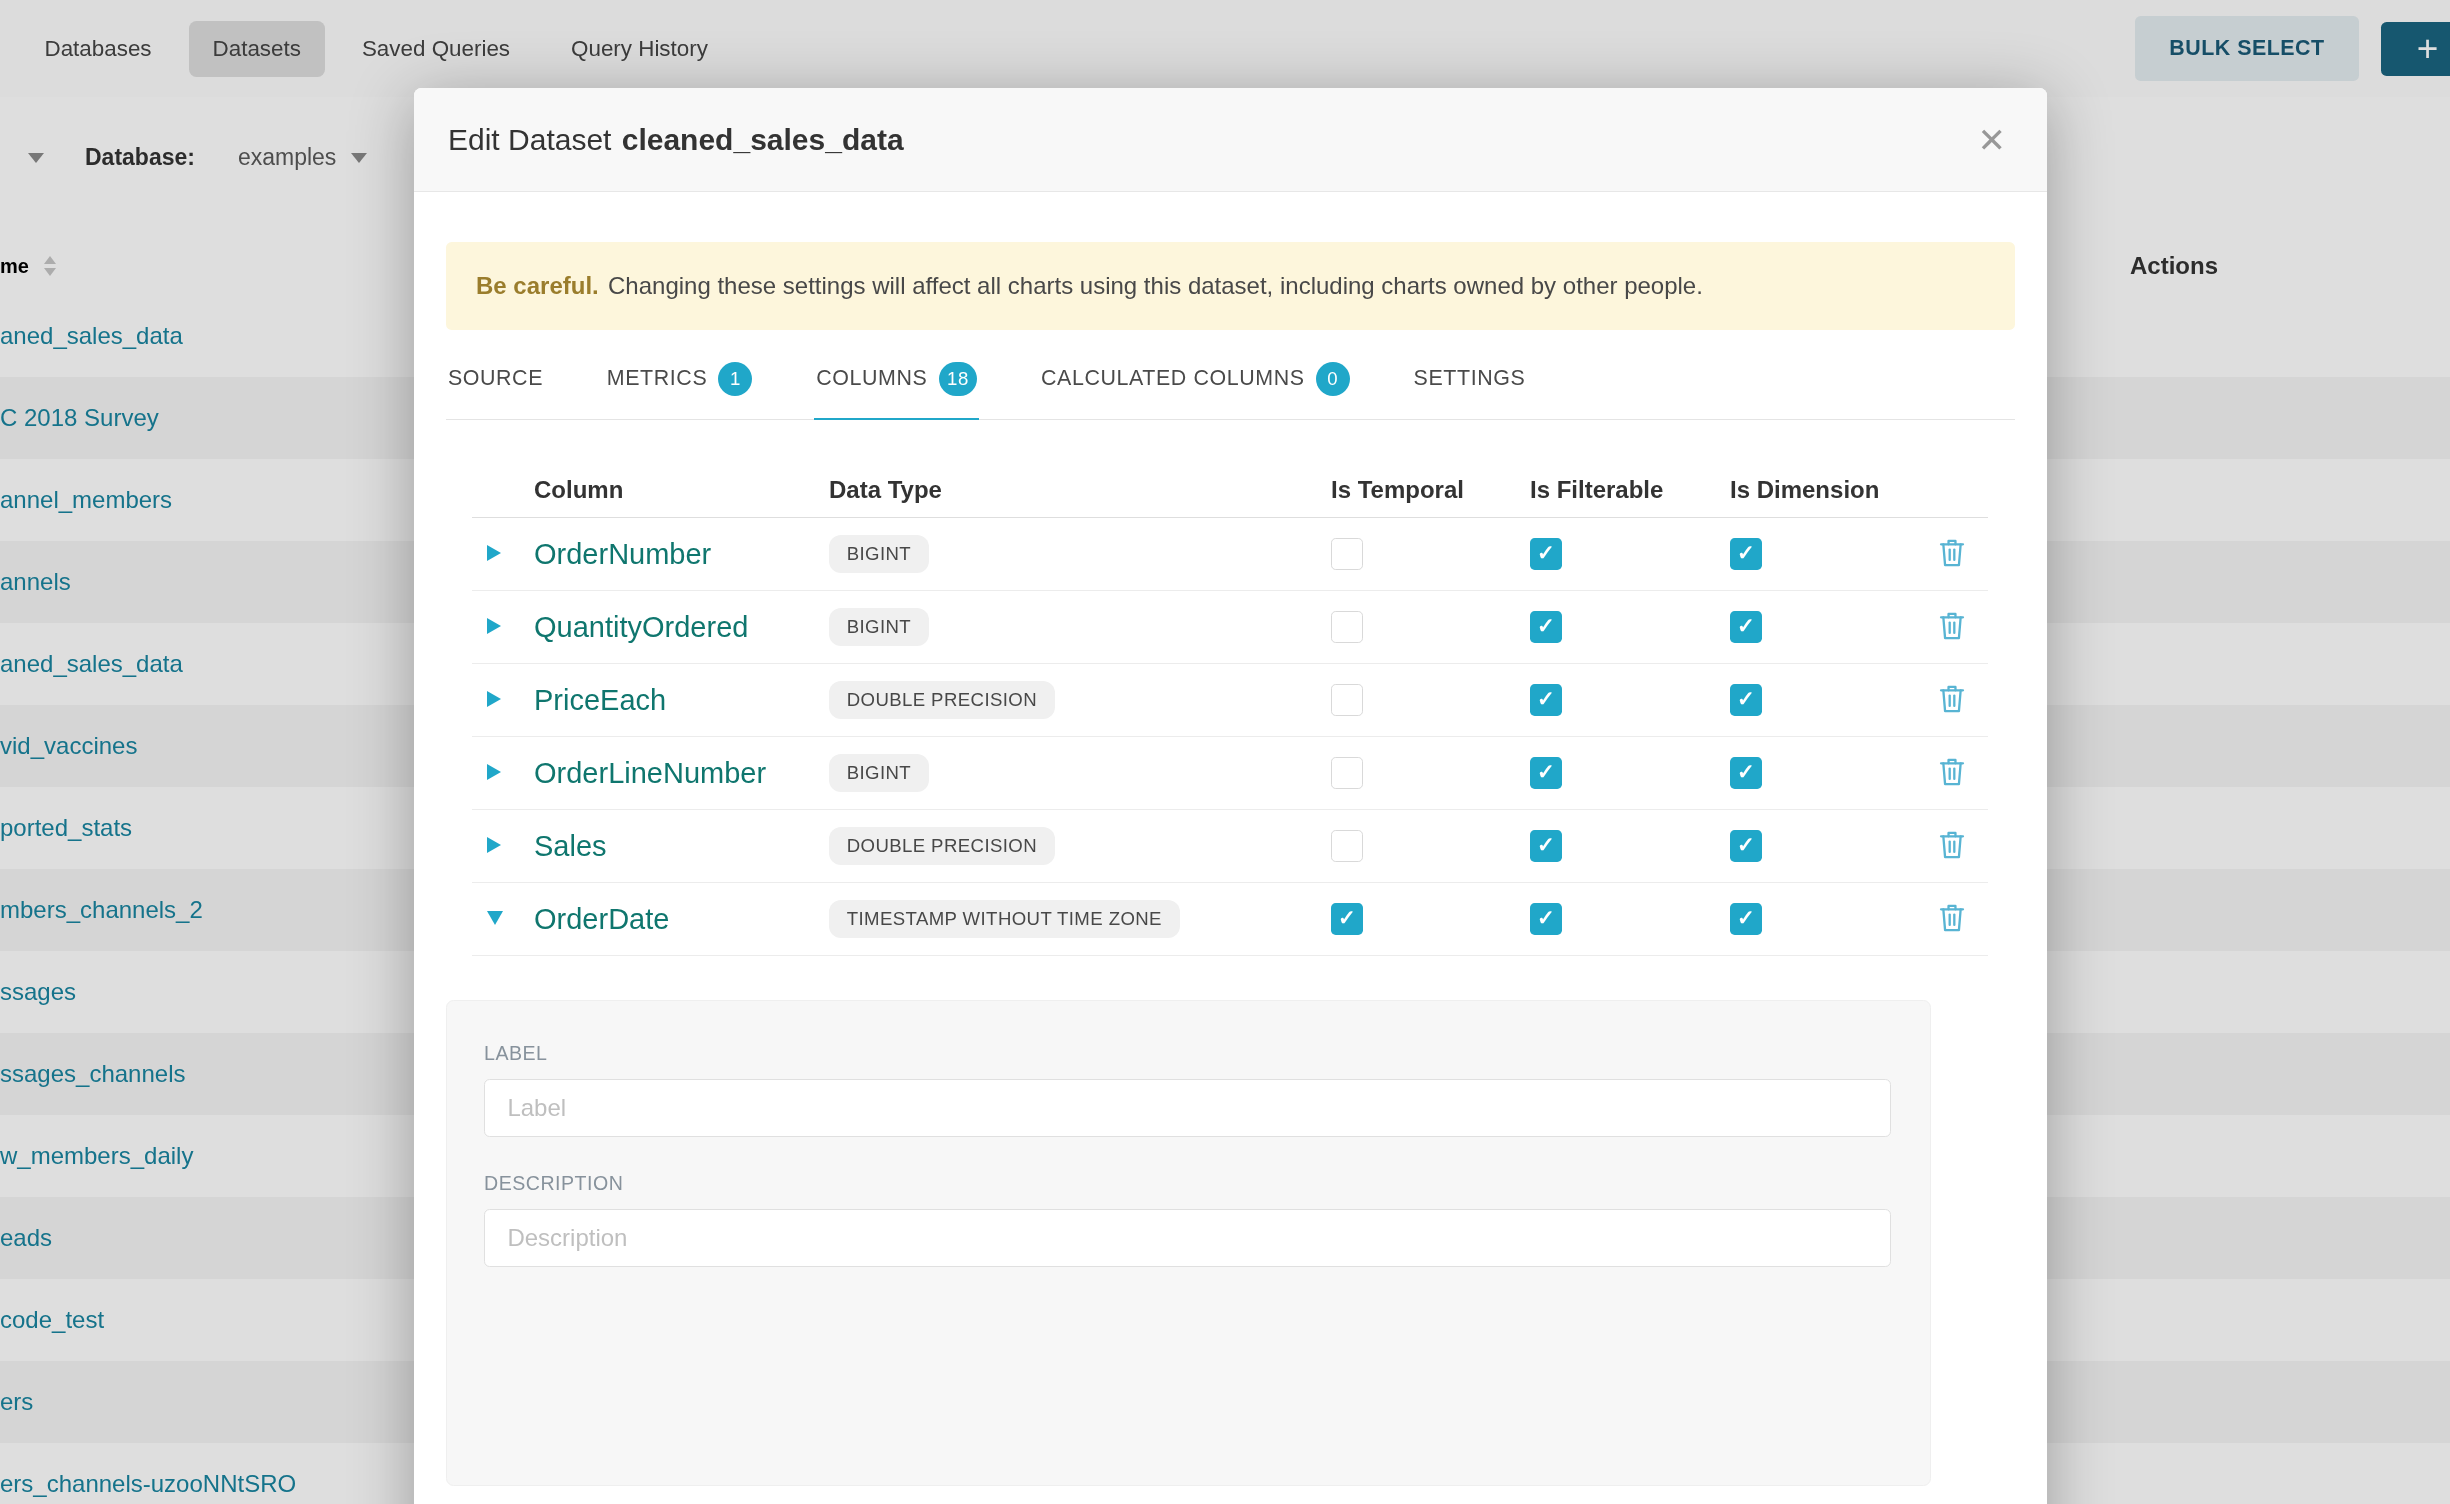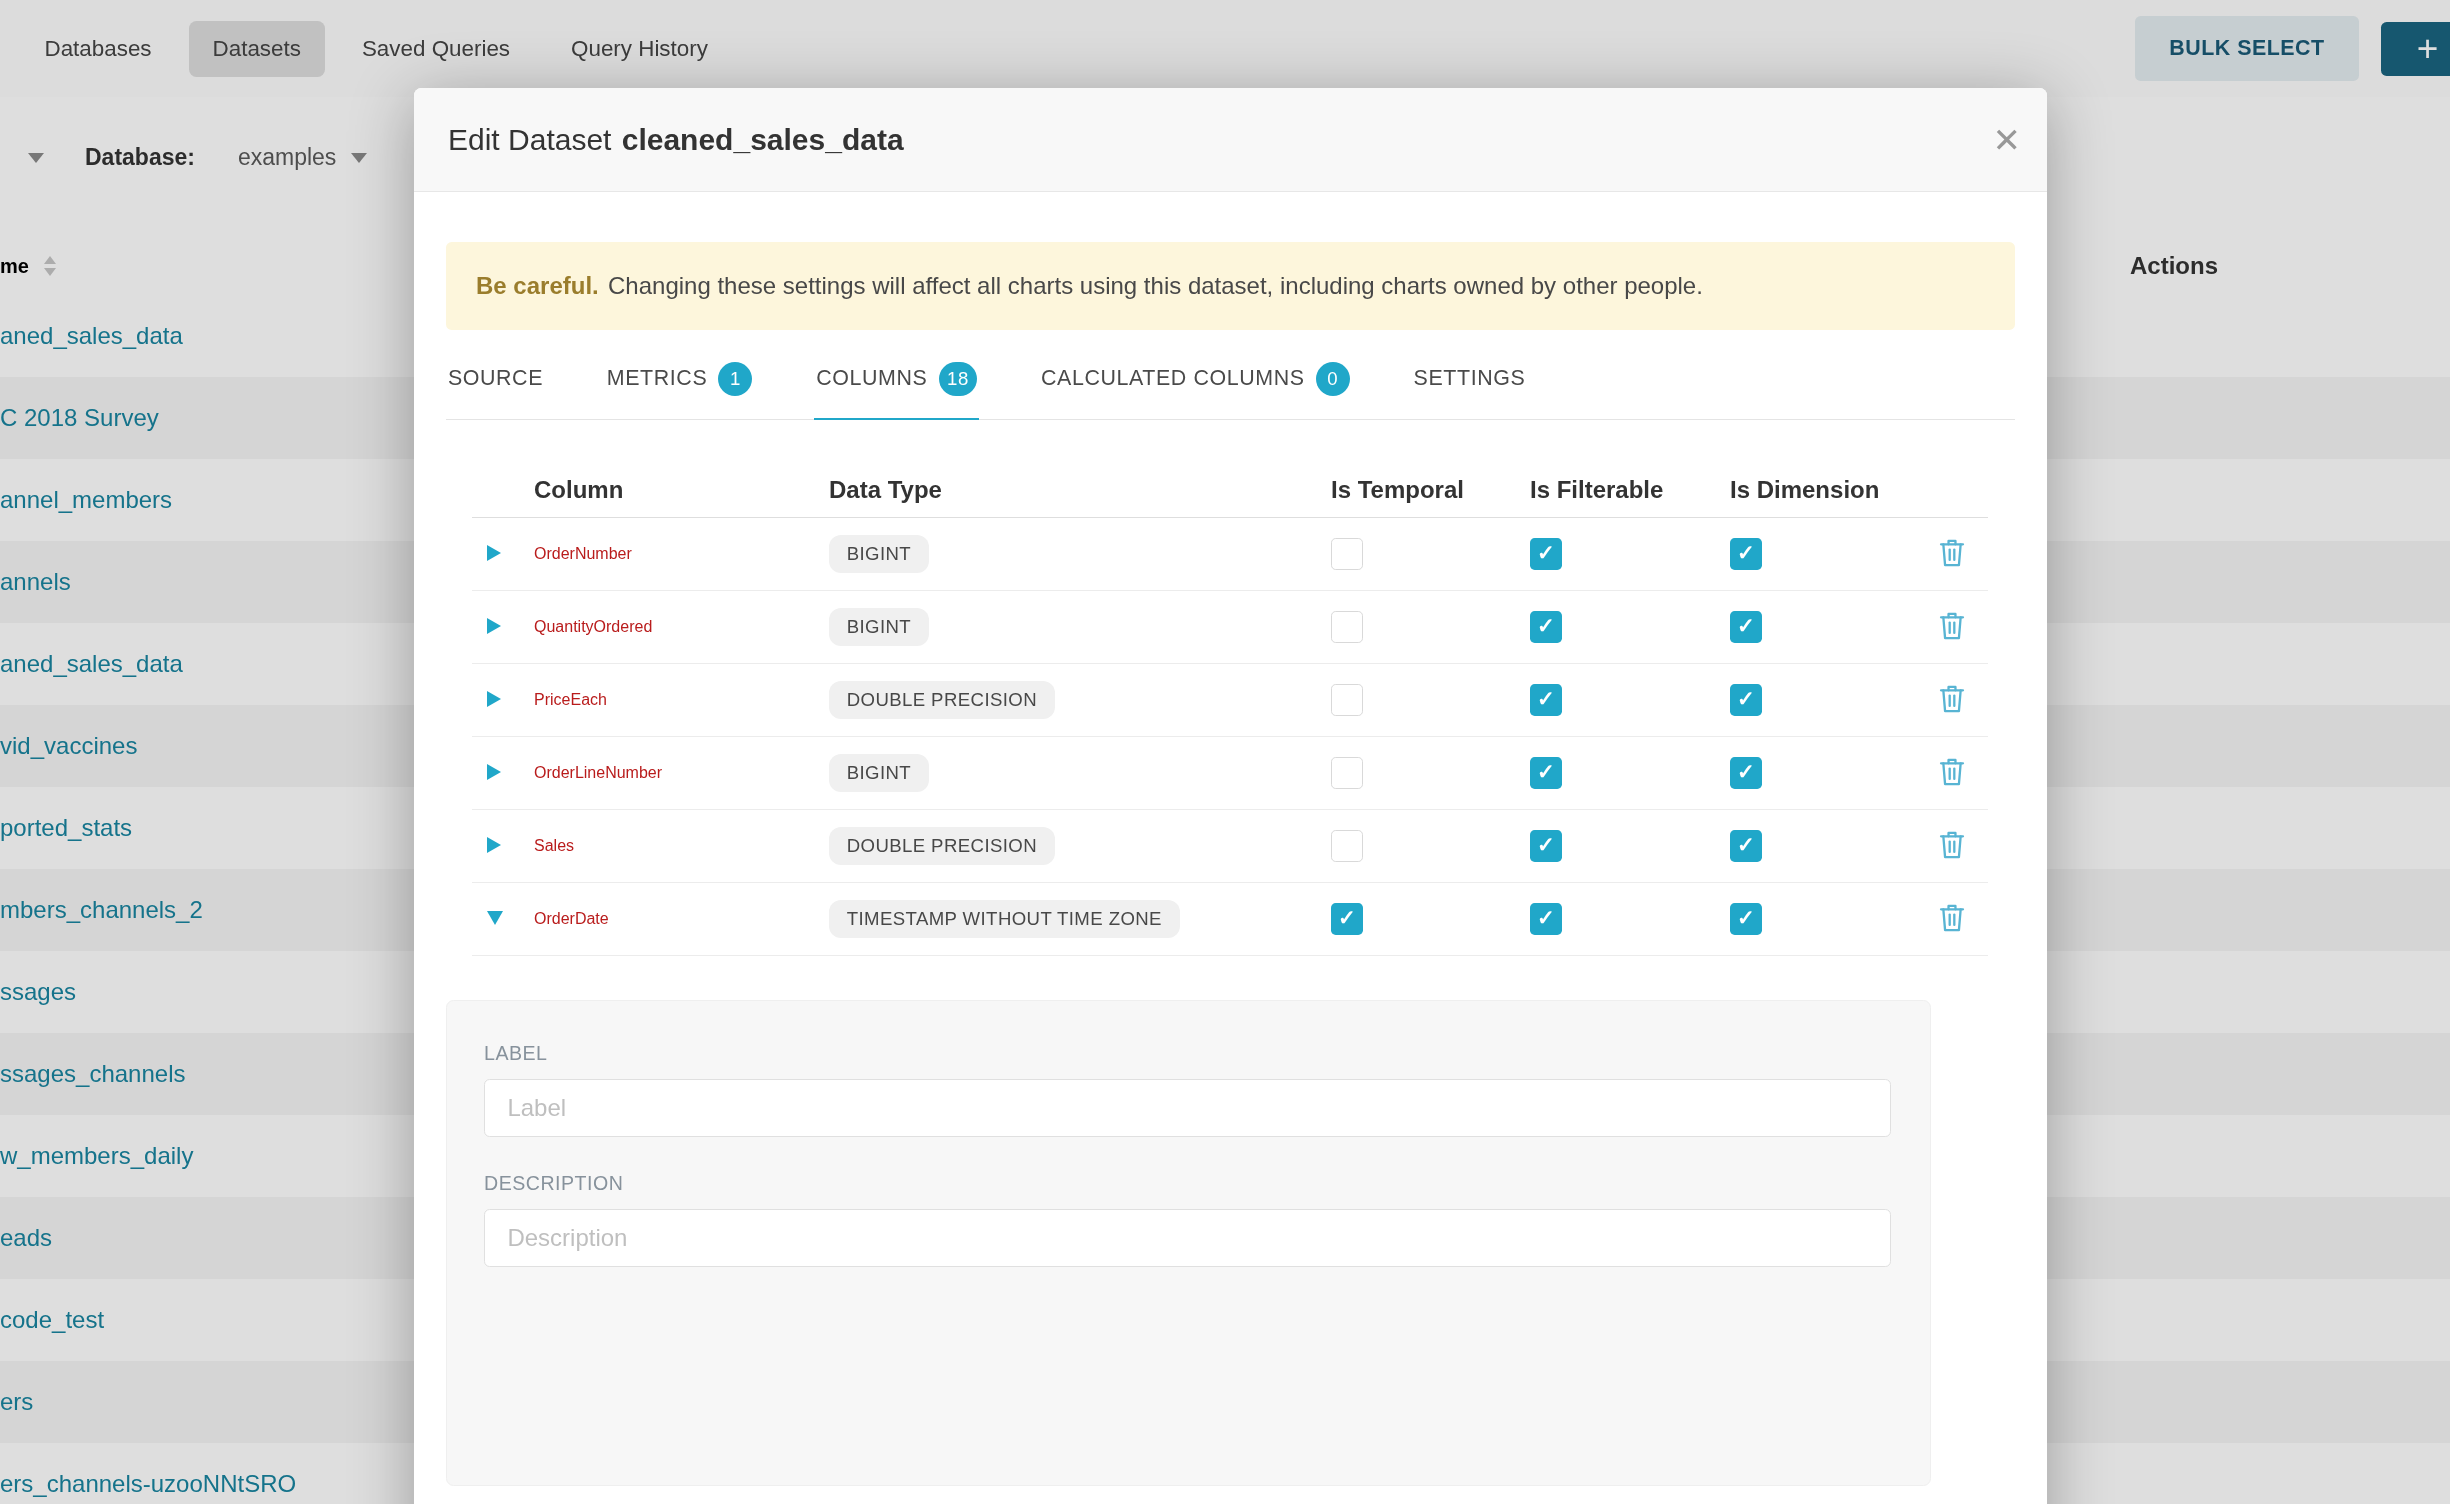--- a/index.html
+++ b/index.html
@@ -47,21 +47,21 @@
   .ds-link { font-size:24px; color:#1985a0; text-decoration:none; white-space:nowrap; }
 
   
   .overlay { position:absolute; inset:0; background:rgba(0,0,0,0.13); z-index:10; }
 
   
   .modal { position:absolute; left:414px; top:88px; width:1633px; height:1529px;
            background:#fff; border-radius:7.5px 7.5px 0 0; z-index:20;
            box-shadow:0 11.2px 65px rgba(0,0,0,0.30); }
   .modal-header { height:104px; background:#f8f8f8; border-bottom:0.9px solid #e7e7e7;
-                  border-radius:7.5px 7.5px 0 0; display:flex; align-items:center; padding:0 26px 0 34px; }
+                  border-radius:7.5px 7.5px 0 0; display:flex; align-items:center; padding:0 41px 0 34px; }
   .modal-title { font-size:30px; color:#333; }
   .modal-title .t-prefix { font-weight:400; margin-right:10.3px; }
   .modal-title .t-name { font-weight:700; }
   .close-btn { margin-left:auto; font-size:34px; color:#989898; background:none; border:none;
                font-family:inherit; line-height:1; cursor:pointer; }
 
   .modal-body { padding:0 32px; }
 
   .warning { margin-top:50px; height:88px; background:#fdf6dc; border-radius:5.6px;
              display:flex; align-items:center; padding:6px 30px; font-size:24px; color:#484848; }
@@ -81,21 +81,21 @@
                align-items:center; }
   .ctable-header { height:55px; border-bottom:0.9px solid #dedede; font-size:24px;
                    font-weight:700; color:#333; }
   .crow { height:73px; border-bottom:0.9px solid #ececec; }
   .caret-cell { padding-left:15px; }
   .caret { display:inline-block; }
   .caret-right { width:0; height:0; border-left:14px solid #20a7c9;
                  border-top:8.4px solid transparent; border-bottom:8.4px solid transparent; }
   .caret-down { width:0; height:0; border-top:14px solid #20a7c9;
                 border-left:8.4px solid transparent; border-right:8.4px solid transparent; }
-  .name-cell { font-size:16px; color:#b91c1c; }
+  .name-cell { font-size:29px; color:#0f766e; }
   .pill { display:inline-block; background:#f0f0f0; border-radius:12px; padding:8.4px 17.7px;
           font-size:18.6px; color:#484848; letter-spacing:0.4px; white-space:nowrap; }
   .cb { width:32px; height:32px; border-radius:4.7px; display:flex; align-items:center;
         justify-content:center; cursor:pointer; }
   .cb.unchecked { background:#fff; border:1.9px solid #d9d9d9; }
   .cb.checked { background:#20a7c9; }
   .cb .tick { display:none; color:#fff; font-size:21.4px; font-weight:700; line-height:1; }
   .cb.checked .tick { display:block; }
   .trash-cell { padding-left:7.5px; }
   .trash { display:inline-flex; cursor:pointer; }

